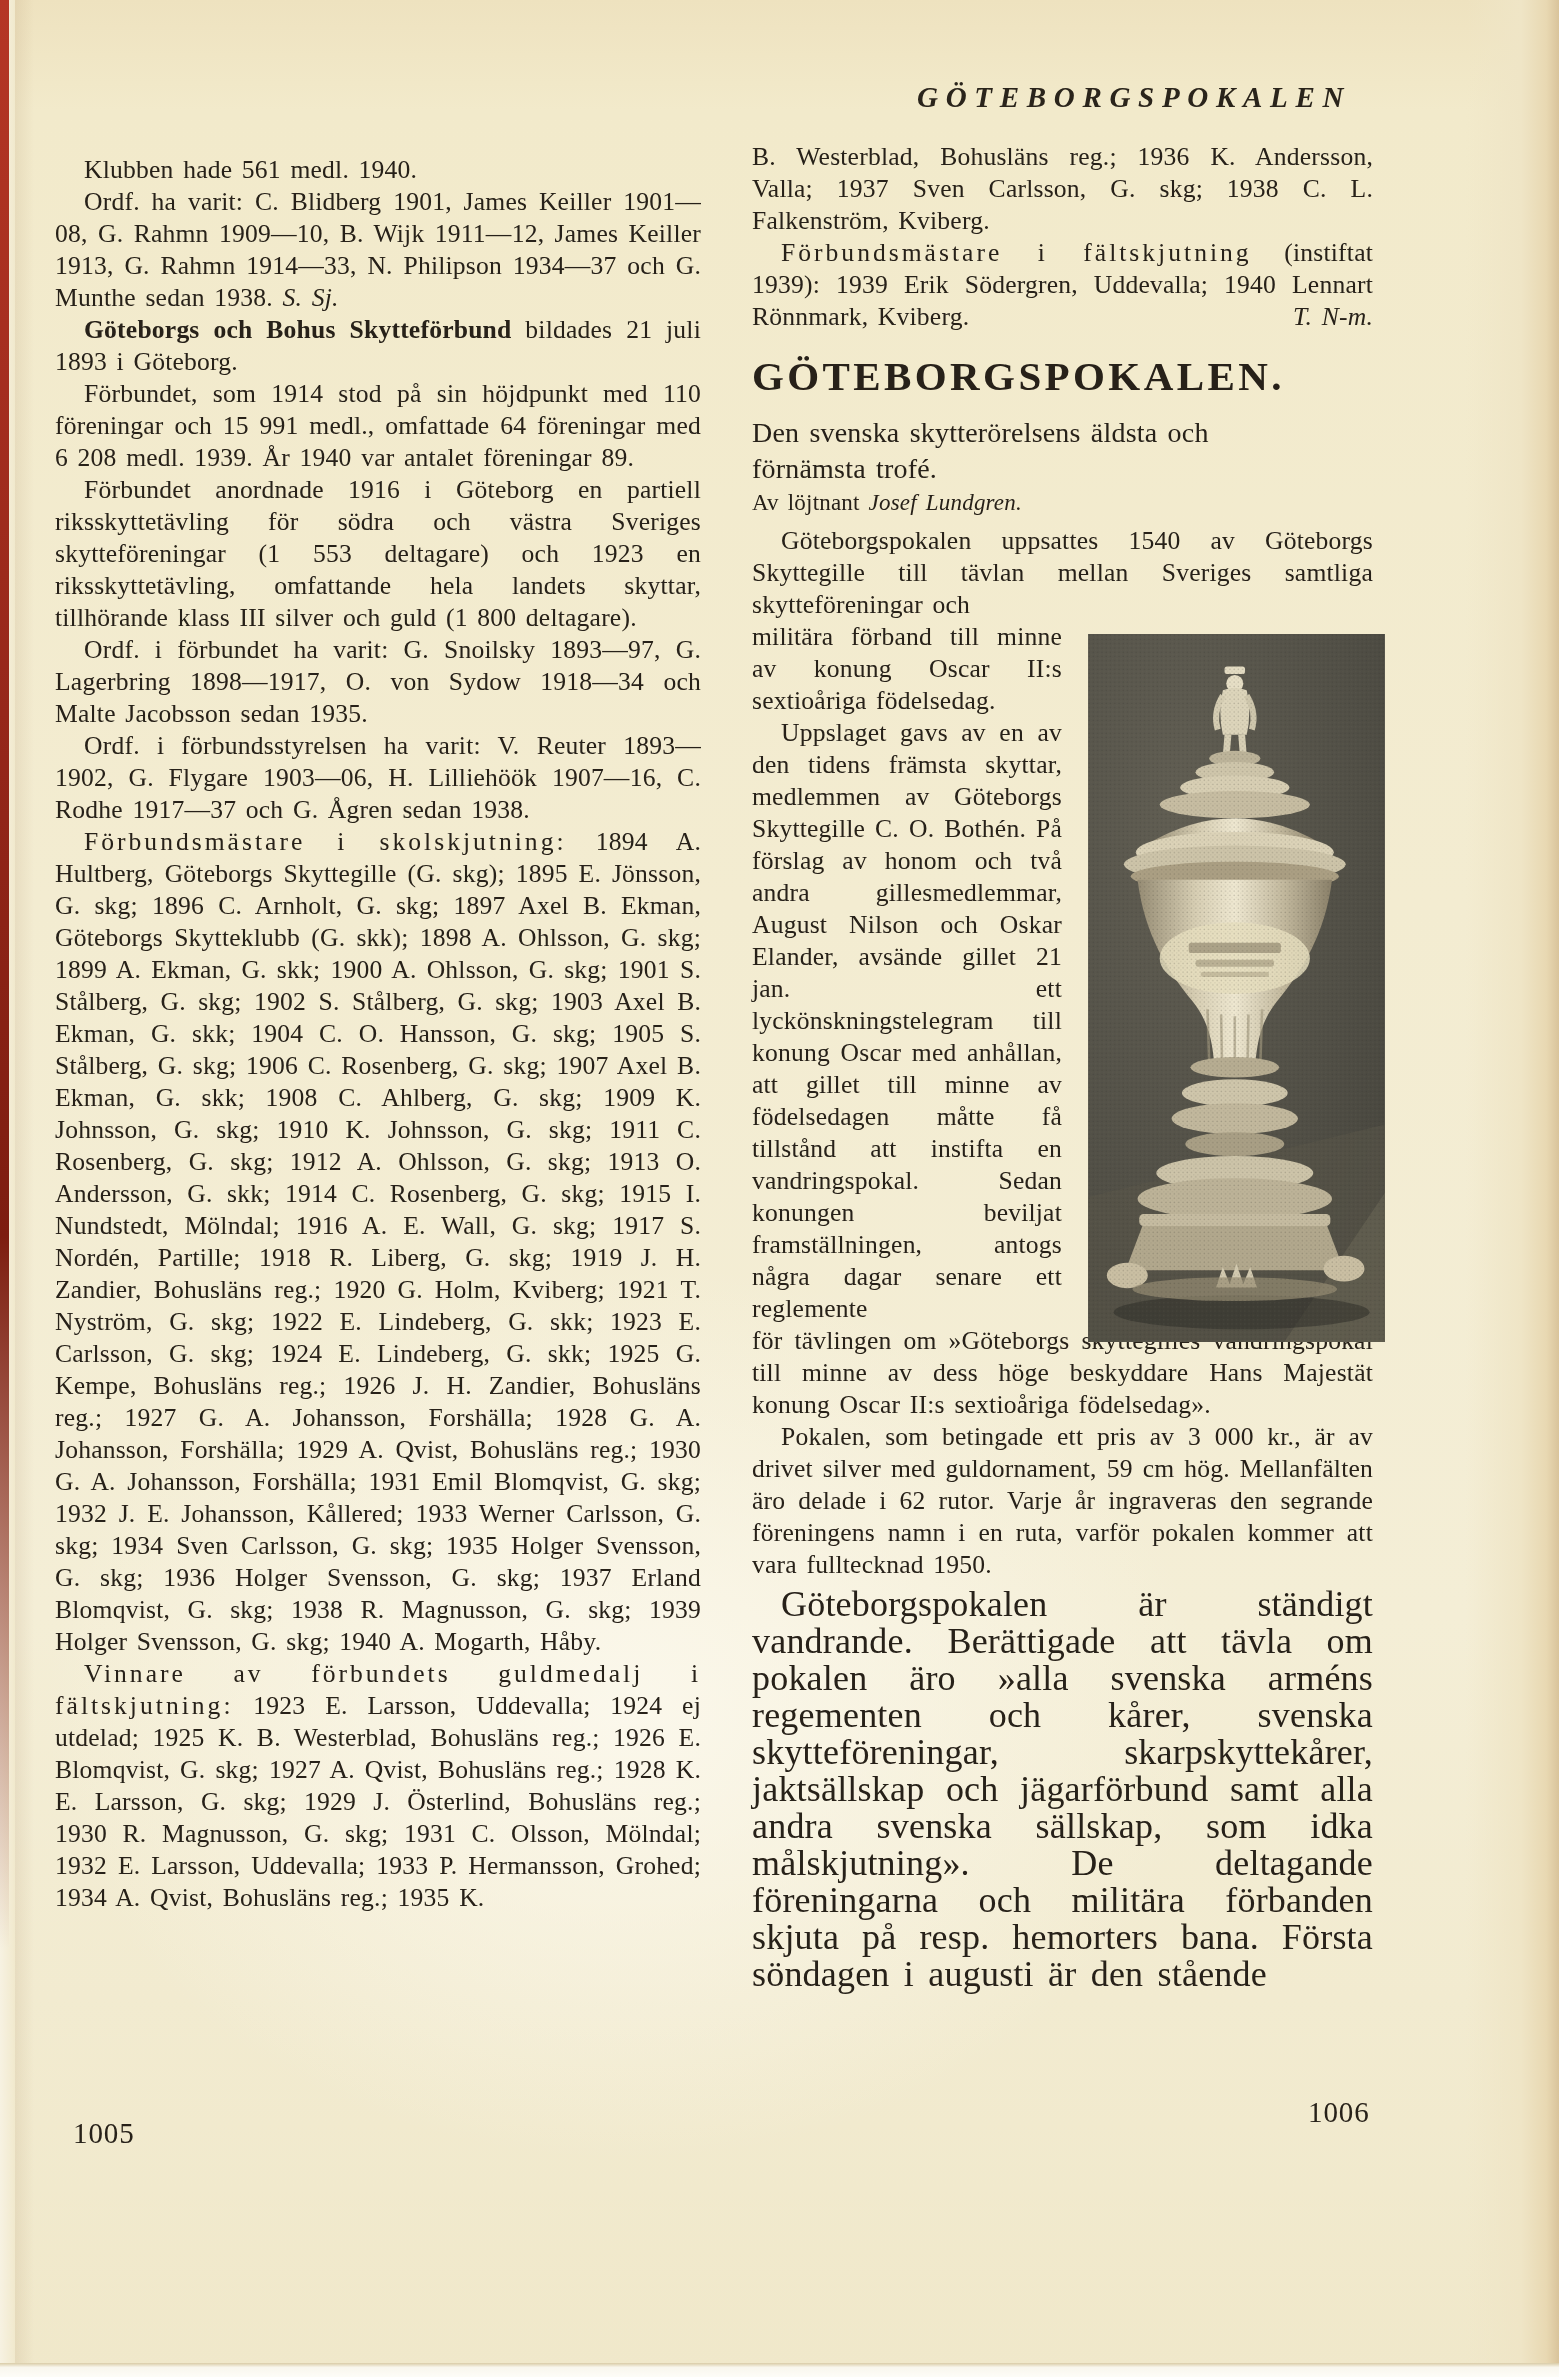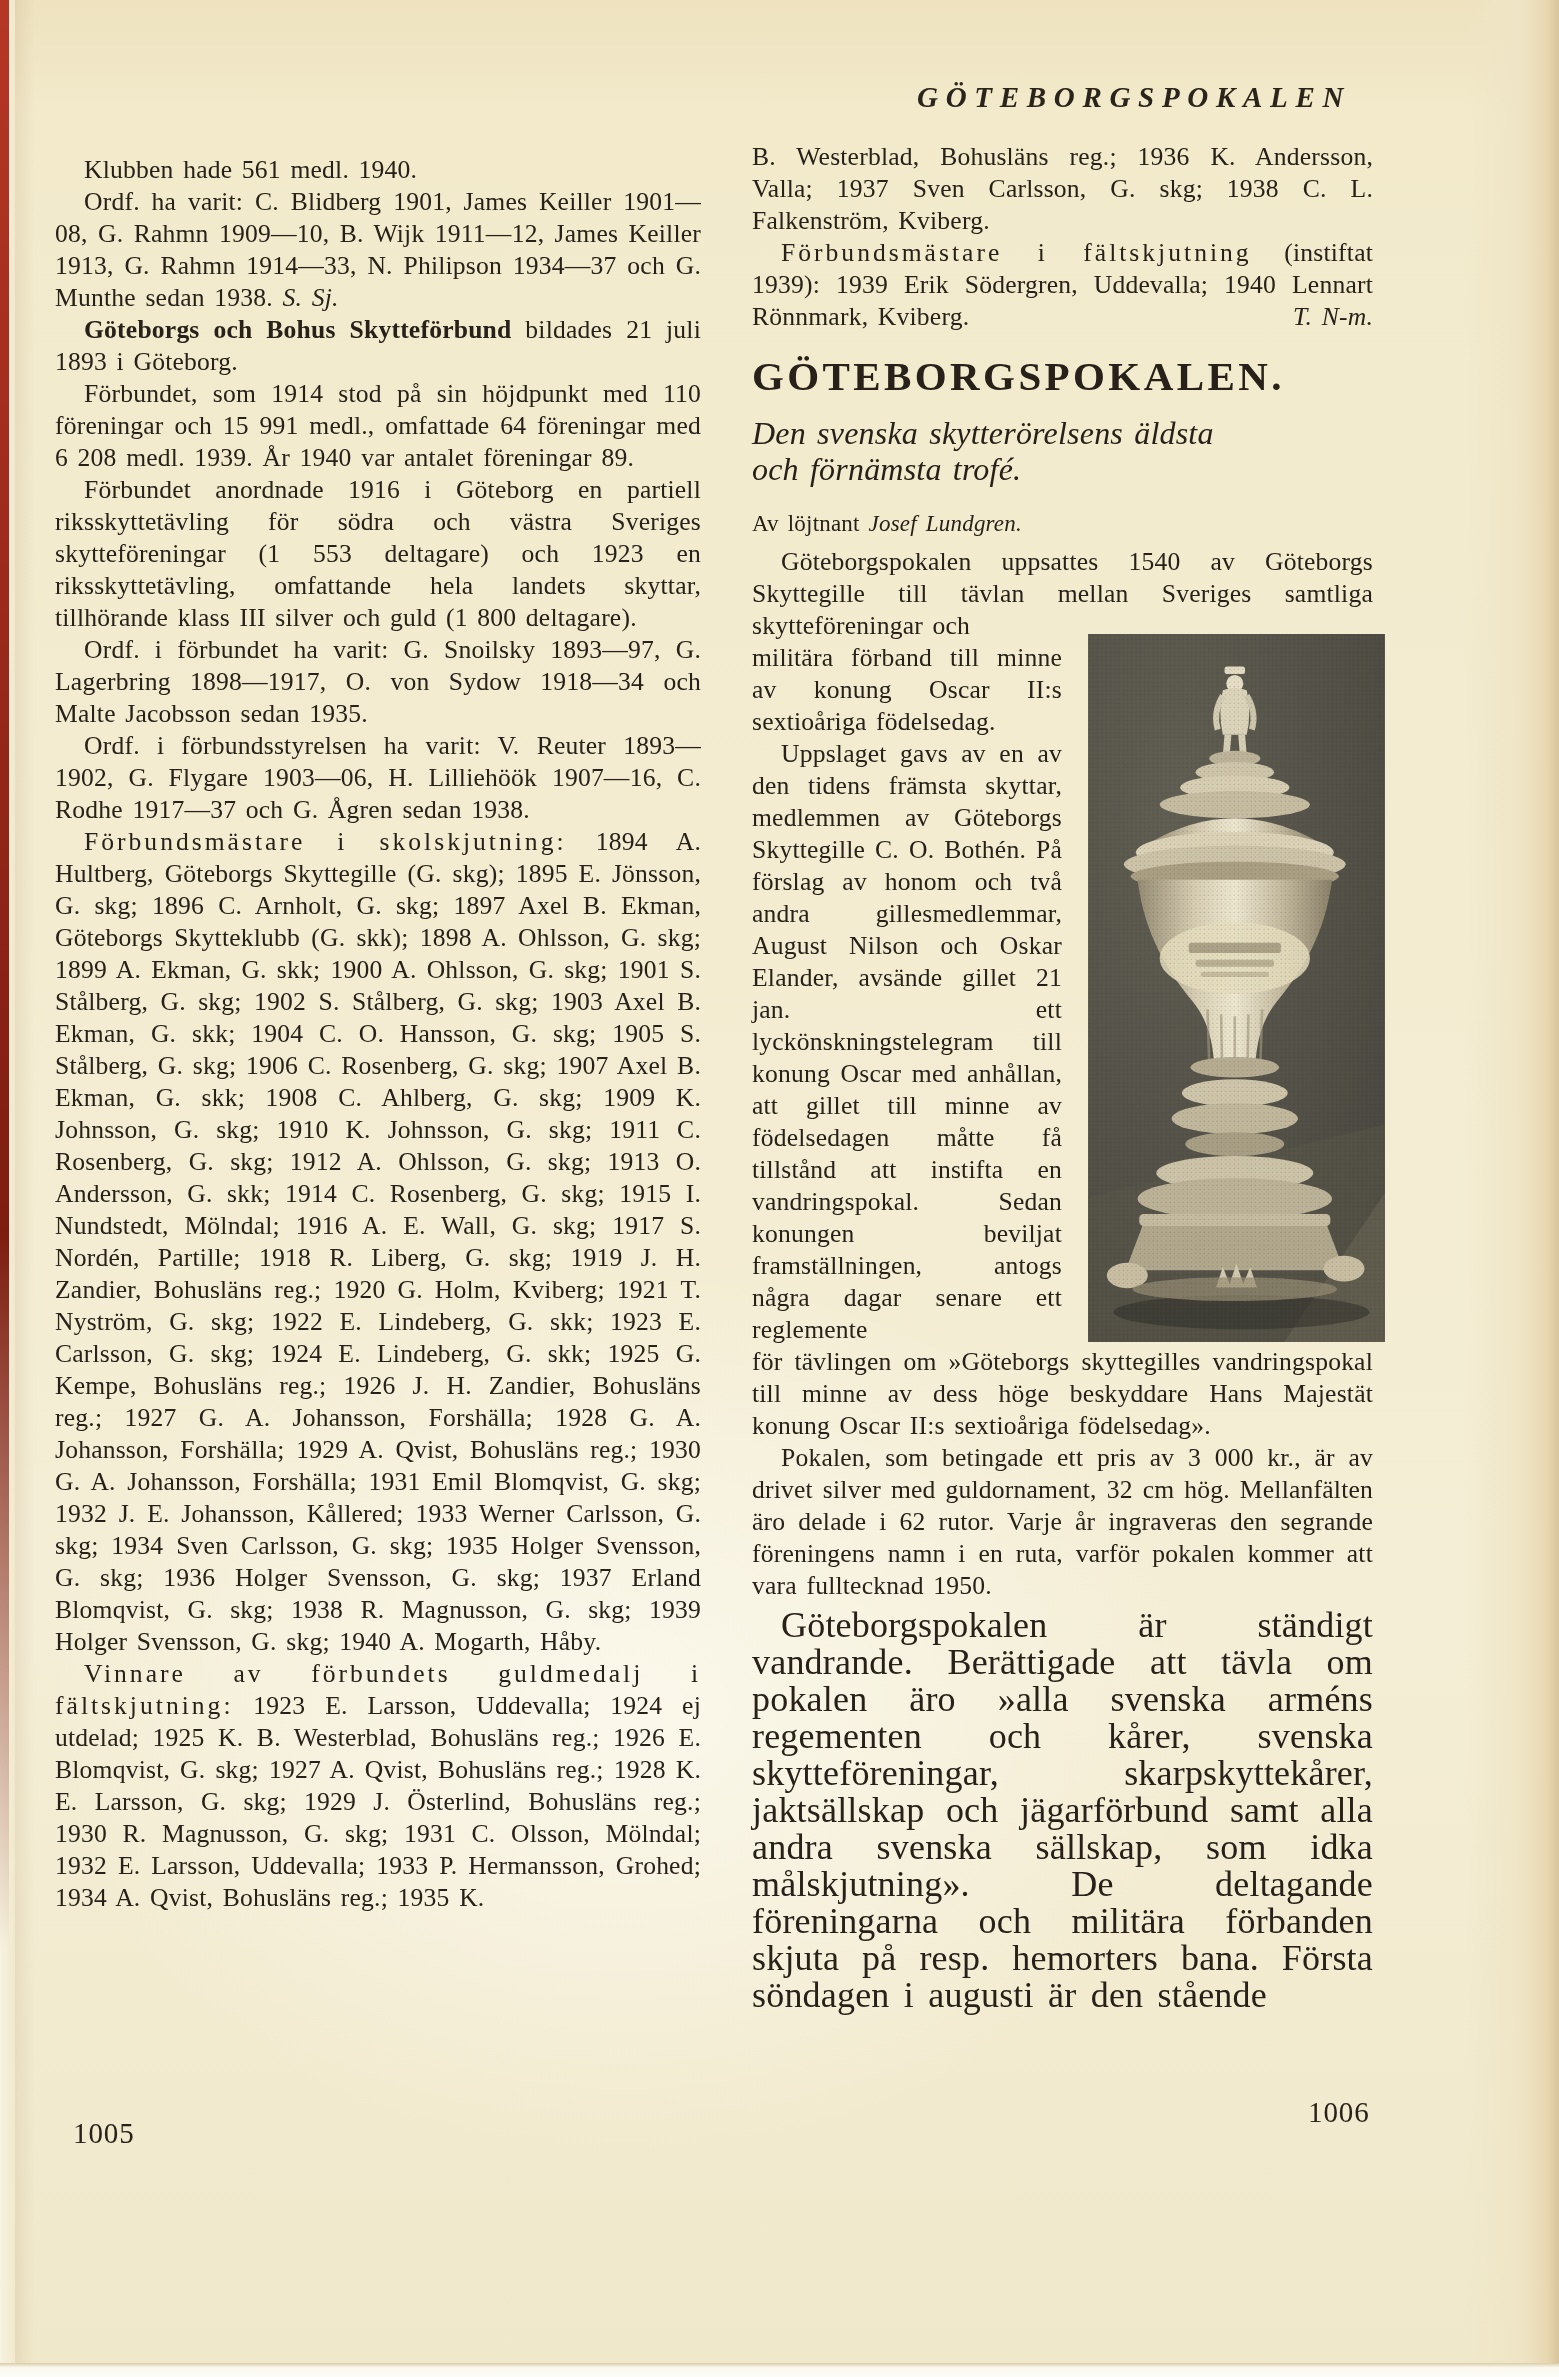--- a/index.html
+++ b/index.html
@@ -45,22 +45,22 @@
   .noind{text-indent:0;}
   .bold{font-weight:bold;}
   .spread{letter-spacing:3px;}
   .sig{font-style:italic;}
   .sig-right{float:right;font-style:italic;}
   .section-heading{
     font-weight:bold;font-size:41px;line-height:44px;letter-spacing:3.4px;
     margin:20.5px 0 17px;text-align:left;word-spacing:0;
   }
   .subtitle{
-    font-style:italic;font-size:32px;line-height:36px;width:478px;
-    text-align:left;margin:0 0 21px;
+    font-size:28px;line-height:36px;width:478px;
+    text-align:left;margin:0 0 0;
   }
   .byline{font-size:23px;line-height:32px;text-align:left;margin:0 0 6.8px;}
   .byline .name{font-style:italic;}
   .narrow{width:310px;}
   .last-para{font-size:36px;line-height:37px;word-spacing:5.1px;margin-top:5.1px;}
   .trophy{
     position:absolute;top:493px;right:-12px;width:297px;height:708px;
   }
   .trophy svg{display:block;}
   .pagenum{position:absolute;font-size:29px;line-height:32px;letter-spacing:0.9px;}
@@ -93,21 +93,21 @@
     <div class="para ind"><span class="spread">Förbundsmästare i fältskjutning</span> <span>(instiftat 1939): 1939 Erik Södergren, Uddevalla; 1940 Lennart Rönnmark, Kviberg.</span><span class="sig-right">T. N-m.</span></div>
 
     <div class="section-heading">GÖTEBORGSPOKALEN.</div>
     <div class="subtitle">Den svenska skytterörelsens äldsta och förnämsta trofé.</div>
     <div class="byline"><span>Av löjtnant</span> <span class="name">Josef Lundgren.</span></div>
 
     <div class="para ind">Göteborgspokalen uppsattes 1540 av Göteborgs Skyttegille till tävlan mellan Sveriges samtliga skytteföreningar och</div>
     <div class="para narrow noind">militära förband till minne av konung Oscar II:s sextioåriga födelsedag.</div>
     <div class="para narrow ind">Uppslaget gavs av en av den tidens främsta skyttar, medlemmen av Göteborgs Skyttegille C. O. Bothén. På förslag av honom och två andra gillesmedlemmar, August Nilson och Oskar Elander, avsände gillet 21 jan. ett lyckönskningstelegram till konung Oscar med anhållan, att gillet till minne av födelsedagen måtte få tillstånd att instifta en vandringspokal. Sedan konungen beviljat framställningen, antogs några dagar senare ett reglemente</div>
     <div class="para noind">för tävlingen om »Göteborgs skyttegilles vandringspokal till minne av dess höge beskyddare Hans Majestät konung Oscar II:s sextioåriga födelsedag».</div>
-    <div class="para ind">Pokalen, som betingade ett pris av 3 000 kr., är av drivet silver med guldornament, 32 cm hög. Mellanfälten äro delade i 62 rutor. Varje år ingraveras den segrande föreningens namn i en ruta, varför pokalen kommer att vara fulltecknad 1950.</div>
+    <div class="para ind">Pokalen, som betingade ett pris av 3 000 kr., är av drivet silver med guldornament, 59 cm hög. Mellanfälten äro delade i 62 rutor. Varje år ingraveras den segrande föreningens namn i en ruta, varför pokalen kommer att vara fulltecknad 1950.</div>
     <div class="para ind last-para">Göteborgspokalen är ständigt vandrande. Berättigade att tävla om pokalen äro »alla svenska arméns regementen och kårer, svenska skytteföreningar, skarpskyttekårer, jaktsällskap och jägarförbund samt alla andra svenska sällskap, som idka målskjutning». De deltagande föreningarna och militära förbanden skjuta på resp. hemorters bana. Första söndagen i augusti är den stående</div>
 
     <div class="trophy">
       <svg viewBox="0 0 348 830" width="297" height="708" xmlns="http://www.w3.org/2000/svg">
         <defs>
           <radialGradient id="phbg" cx="30%" cy="25%" r="110%">
             <stop offset="0" stop-color="#615e53"></stop>
             <stop offset="0.55" stop-color="#514f46"></stop>
             <stop offset="1" stop-color="#403f38"></stop>
           </radialGradient>

